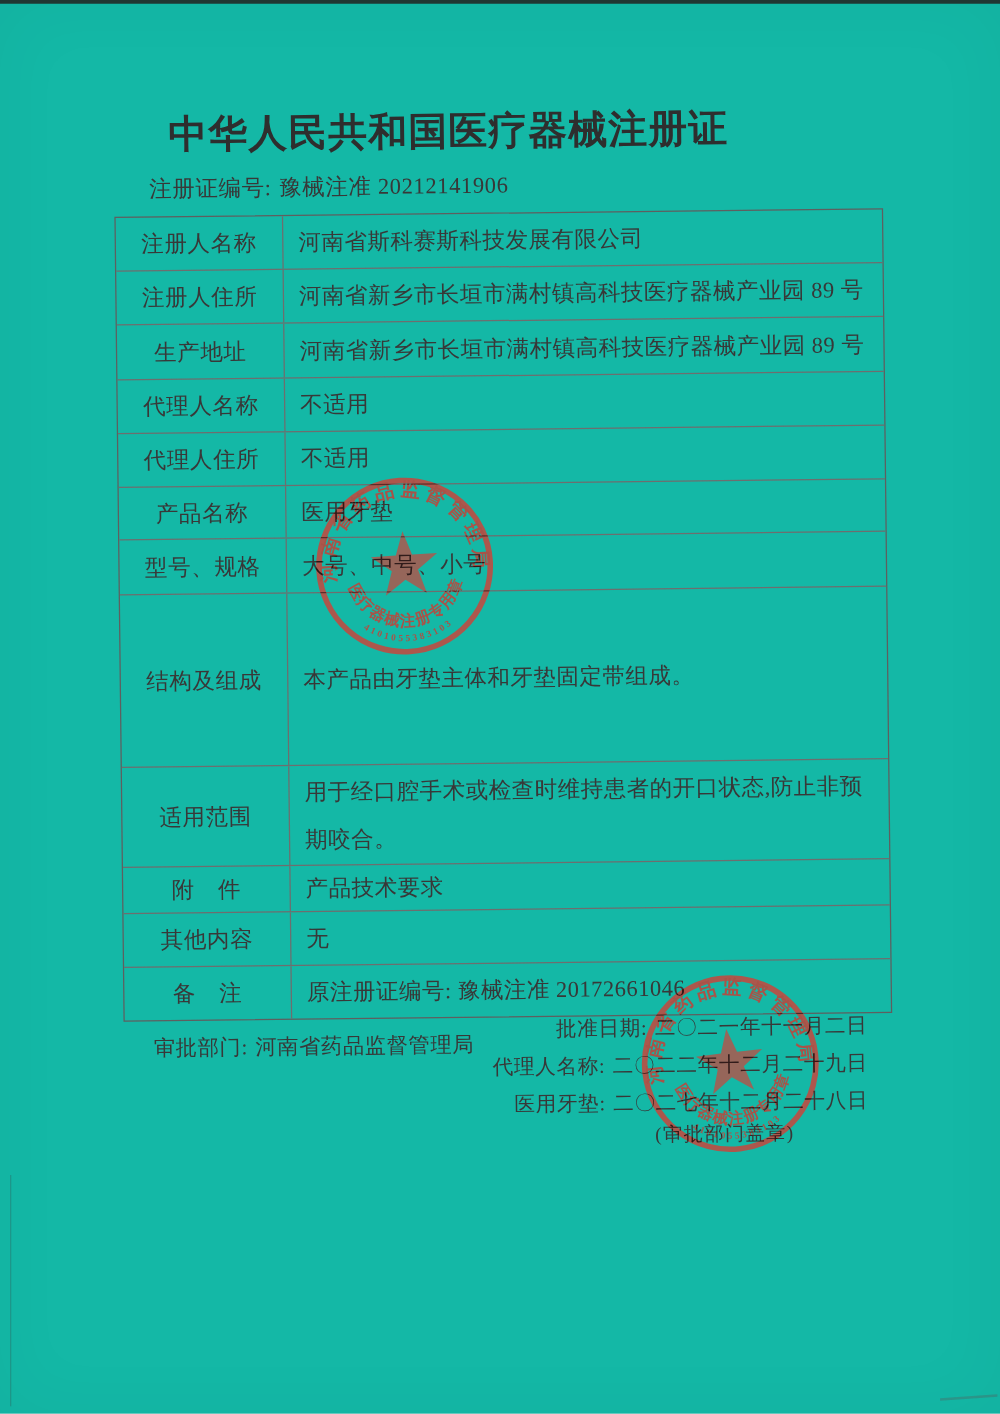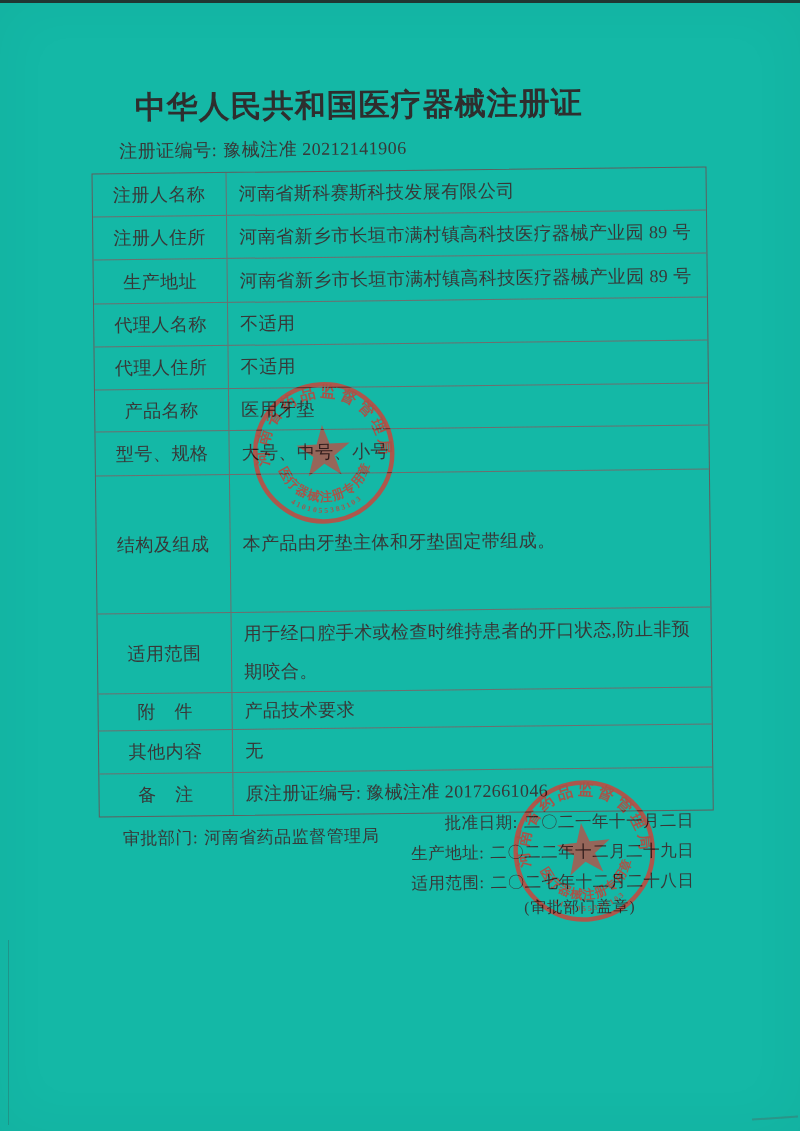--- a/index.html
+++ b/index.html
@@ -138,24 +138,24 @@
 
     <div class="dept">
       <span class="lbl">审批部门:</span><span>河南省药品监督管理局</span>
     </div>
 
     <div class="dates">
       <div>
         <span class="lbl">批准日期:</span><span>二〇二一年十一月二日</span>
       </div>
       <div>
-        <span class="lbl">生产地址:</span><span>二〇二二年十二月二十九日</span>
+        <span class="lbl">代理人名称:</span><span>二〇二二年十二月二十九日</span>
       </div>
       <div>
-        <span class="lbl">适用范围:</span><span>二〇二七年十二月二十八日</span>
+        <span class="lbl">医用牙垫:</span><span>二〇二七年十二月二十八日</span>
       </div>
     </div>
 
     <div class="sealnote">(审批部门盖章)</div>
 
     <svg id="stamp-1" class="stamp" viewBox="-80 -80 160 160">
       <circle class="sc" cx="0" cy="0" r="68.5"></circle>
       <polygon class="star" points="0,-28 6.5,-8.9 26.6,-8.7 10.5,3.4 16.5,22.7 0,11 -16.5,22.7 -10.5,3.4 -26.6,-8.7 -6.5,-8.9"></polygon>
       <path id="s1-top" d="M -55.1 9.7 A 56 56 0 1 1 55.1 9.7" fill="none"></path>
       <path id="s1-bot" d="M -45.9 14.0 A 48 48 0 0 0 45.9 14.0" fill="none"></path>

